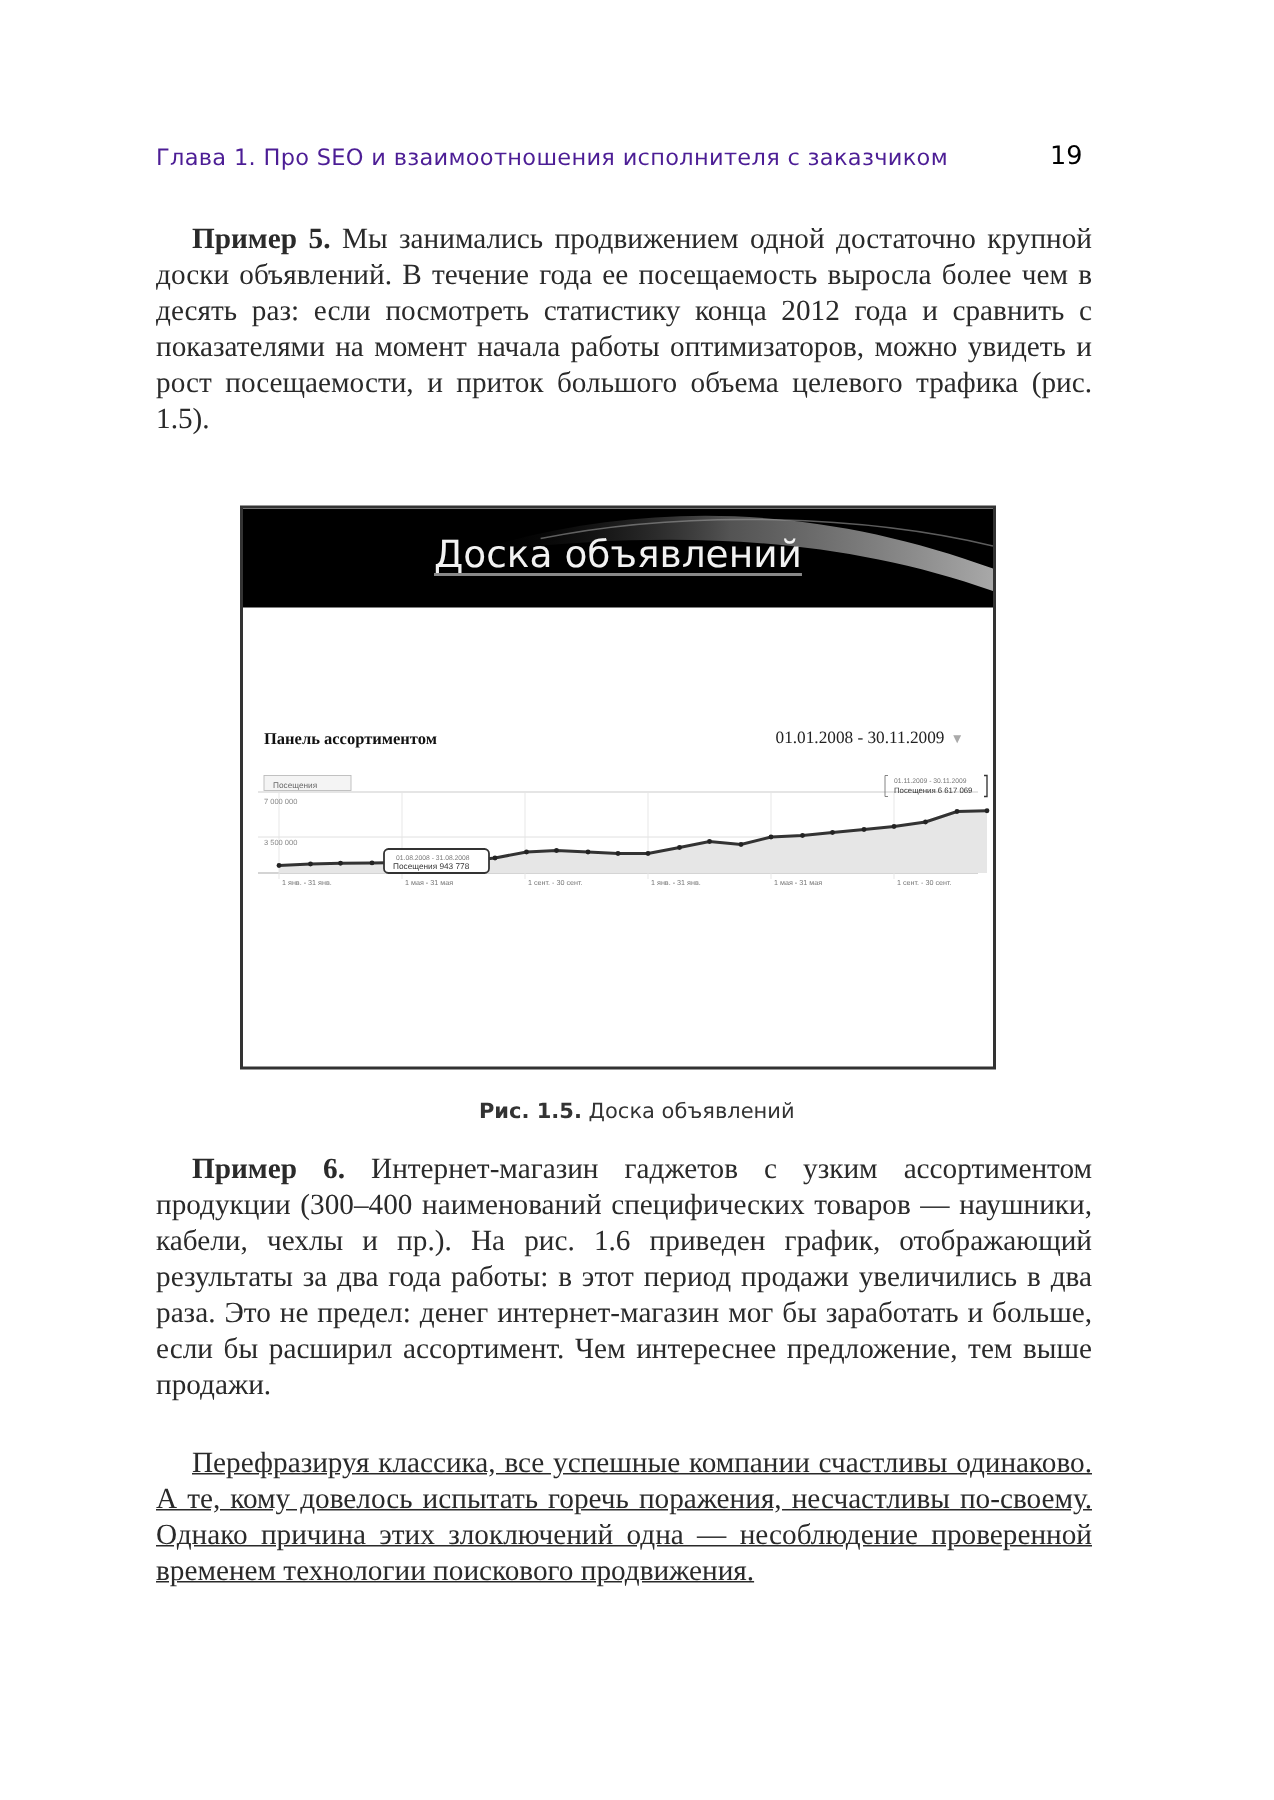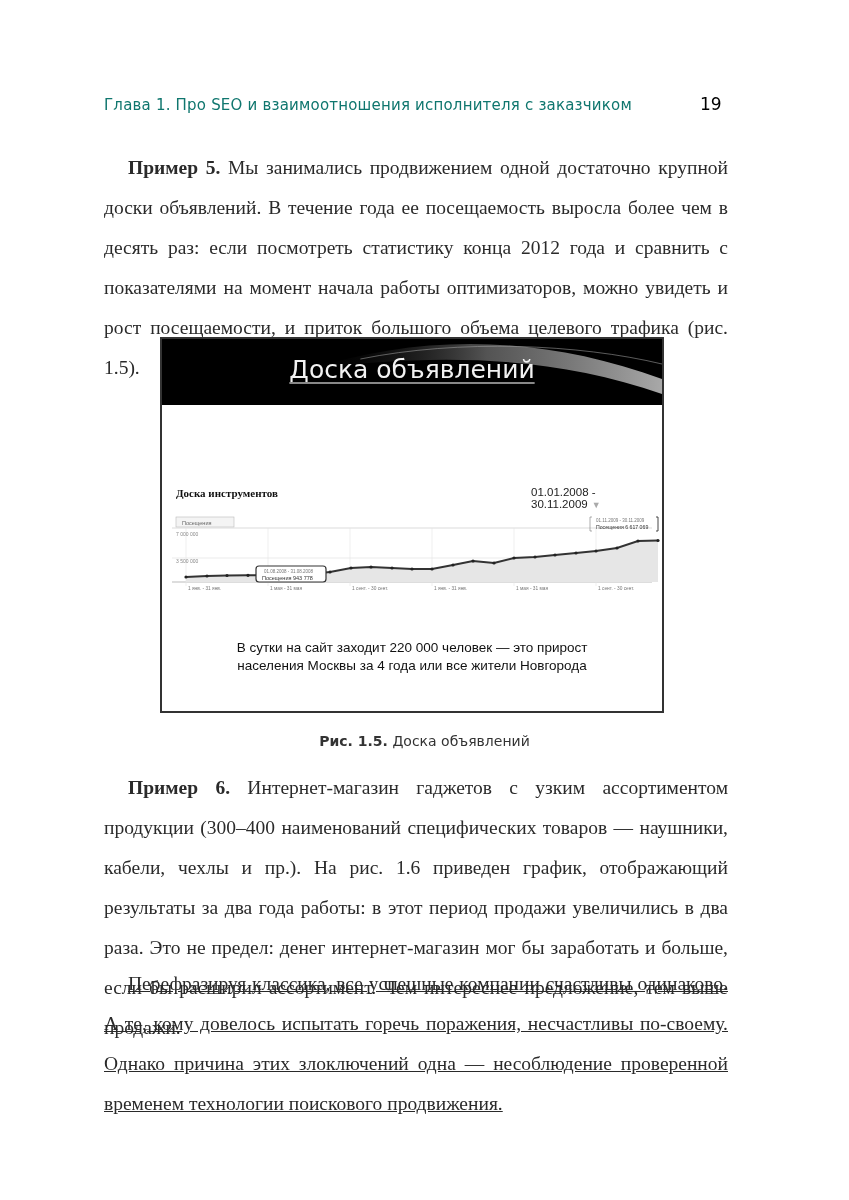--- a/index.html
+++ b/index.html
@@ -1,28 +1,28 @@
 <!DOCTYPE html>
 <html><head>
 <meta charset="utf-8">
 <style>
   html,body{margin:0;padding:0;background:#fff;}
   body{width:849px;height:1200px;position:relative;overflow:hidden;color:#222;}
-  .running-head{position:absolute;left:104px;top:96px;width:620px;font-family:"DejaVu Sans",sans-serif;font-size:15px;color:#0f766e;letter-spacing:0.2px;}
+  .running-head{position:absolute;left:104px;top:96px;width:620px;font-family:"DejaVu Sans",sans-serif;font-size:15px;color:#4c1d95;letter-spacing:0.2px;}
   .page-num{position:absolute;left:700px;top:94px;font-family:"DejaVu Sans",sans-serif;font-size:17px;color:#000000;}
-  .para{position:absolute;left:104px;width:624px;font-family:"Liberation Serif",serif;font-size:19.5px;line-height:40px;color:#2a2a2a;text-align:justify;}
+  .para{position:absolute;left:104px;width:624px;font-family:"Liberation Serif",serif;font-size:19.5px;line-height:24px;color:#2a2a2a;text-align:justify;}
   .para .lead{font-weight:bold;}
   .indent{text-indent:24px;}
   .figure{position:absolute;left:160px;top:337px;width:504px;height:376px;border:2px solid #333;box-sizing:border-box;background:#fff;overflow:hidden;}
   .fig-header{position:absolute;left:0;top:0;width:100%;height:66px;background:#000;overflow:hidden;}
   .fig-header .swoosh{position:absolute;left:0;top:0;width:100%;height:66px;}
   .fig-title{position:absolute;left:0;top:16px;width:100%;text-align:center;font-family:"DejaVu Sans",sans-serif;font-size:25px;color:#f2f2f2;text-decoration:underline;text-decoration-color:#888;text-underline-offset:4px;}
   .fig-sub{position:absolute;left:0;top:92px;width:100%;text-align:center;font-family:"Liberation Sans",sans-serif;font-size:15px;color:#111;}
   .panel-title{position:absolute;left:14px;top:148px;font-family:"Liberation Serif",serif;font-weight:bold;font-size:11px;color:#111;}
-  .date-range{position:absolute;left:369px;top:147px;font-family:Liberation Sans, sans-serif;font-size:11.5px;color:#222;}
+  .date-range{position:absolute;left:355px;top:147px;font-family:Liberation Serif, serif;font-size:11.5px;color:#222;}
   .date-range .arrow{color:#aaa;font-size:9px;margin-left:4px;}
   .chart{position:absolute;left:10px;top:172px;width:490px;height:110px;}
   .fig-note{position:absolute;left:0;top:300px;width:100%;text-align:center;font-family:"Liberation Sans",sans-serif;font-size:13.5px;line-height:18px;color:#111;}
   .caption{position:absolute;left:0;top:733px;width:849px;text-align:center;font-family:"DejaVu Sans",sans-serif;font-size:14px;color:#333;}
   .caption b{font-weight:bold;}
 </style>
 </head>
 <body>
 
 <div class="running-head">Глава 1. Про SEO и взаимоотношения исполнителя с заказчиком</div>
@@ -38,21 +38,21 @@
           <stop offset="0" stop-color="#000" stop-opacity="0"></stop>
           <stop offset="0.5" stop-color="#777" stop-opacity="0.7"></stop>
           <stop offset="1" stop-color="#bbb" stop-opacity="0.9"></stop>
         </linearGradient>
       </defs>
       <path d="M150,30 C260,-5 380,-5 504,40 L504,55 C390,15 270,15 150,30 Z" fill="url(#g1)"></path>
       <path d="M200,20 C300,0 420,5 504,25" stroke="#999" stroke-width="1" fill="none" opacity="0.6"></path>
     </svg>
     <div class="fig-title">Доска объявлений</div>
   </div>
-  <div class="panel-title">Доска инструментов</div>
+  <div class="panel-title">Панель ассортиментом</div>
   <div class="date-range"><span>01.01.2008 - 30.11.2009</span><span class="arrow">▼</span></div>
 
   <svg class="chart" viewBox="0 0 490 110" style="font-family:'Liberation Sans',sans-serif;">
     <rect x="4" y="6" width="58" height="10" fill="#f4f4f4" stroke="#bbb" stroke-width="0.6"></rect>
     <text x="10" y="14" font-size="5.5" fill="#666">Посещения</text>
     <line x1="0" y1="17" x2="480" y2="17" stroke="#ccc" stroke-width="0.7"></line>
     <line x1="0" y1="47" x2="480" y2="47" stroke="#ddd" stroke-width="0.6"></line>
     <line x1="0" y1="71" x2="480" y2="71" stroke="#aaa" stroke-width="0.8"></line>
     <line x1="14" y1="17" x2="14" y2="75" stroke="#e4e4e4" stroke-width="0.6"></line>
     <line x1="96" y1="17" x2="96" y2="75" stroke="#e4e4e4" stroke-width="0.6"></line>
@@ -103,23 +103,19 @@
     <g font-size="4.8" fill="#777">
       <text x="16" y="79">1 янв. - 31 янв.</text>
       <text x="98" y="79">1 мая - 31 мая</text>
       <text x="180" y="79">1 сент. - 30 сент.</text>
       <text x="262" y="79">1 янв. - 31 янв.</text>
       <text x="344" y="79">1 мая - 31 мая</text>
       <text x="426" y="79">1 сент. - 30 сент.</text>
     </g>
   </svg>
 
-  <div class="fig-note">
-    <div>В сутки на сайт заходит 220 000 человек — это прирост</div>
-    <div>населения Москвы за 4 года или все жители Новгорода</div>
-  </div>
 </div>
 
 <div class="caption"><b>Рис. 1.5.</b><span> Доска объявлений</span></div>
 
 <div class="para indent" style="top:768px;"><span class="lead">Пример 6.</span><span> Интернет-магазин гаджетов с узким ассортиментом продукции (300–400 наименований специфических товаров — наушники, кабели, чехлы и пр.). На рис. 1.6 приведен график, отображающий результаты за два года работы: в этот период продажи увеличились в два раза. Это не предел: денег интернет-магазин мог бы заработать и больше, если бы расширил ассортимент. Чем интереснее предложение, тем выше продажи.</span></div>
 
 <div class="para indent" style="top:964px;text-decoration:underline;"><span>Перефразируя классика, все успешные компании счастливы одинаково. А те, кому довелось испытать горечь поражения, несчастливы по-своему. Однако причина этих злоключений одна — несоблюдение проверенной временем технологии поискового продвижения.</span></div>
 
 </body></html>

